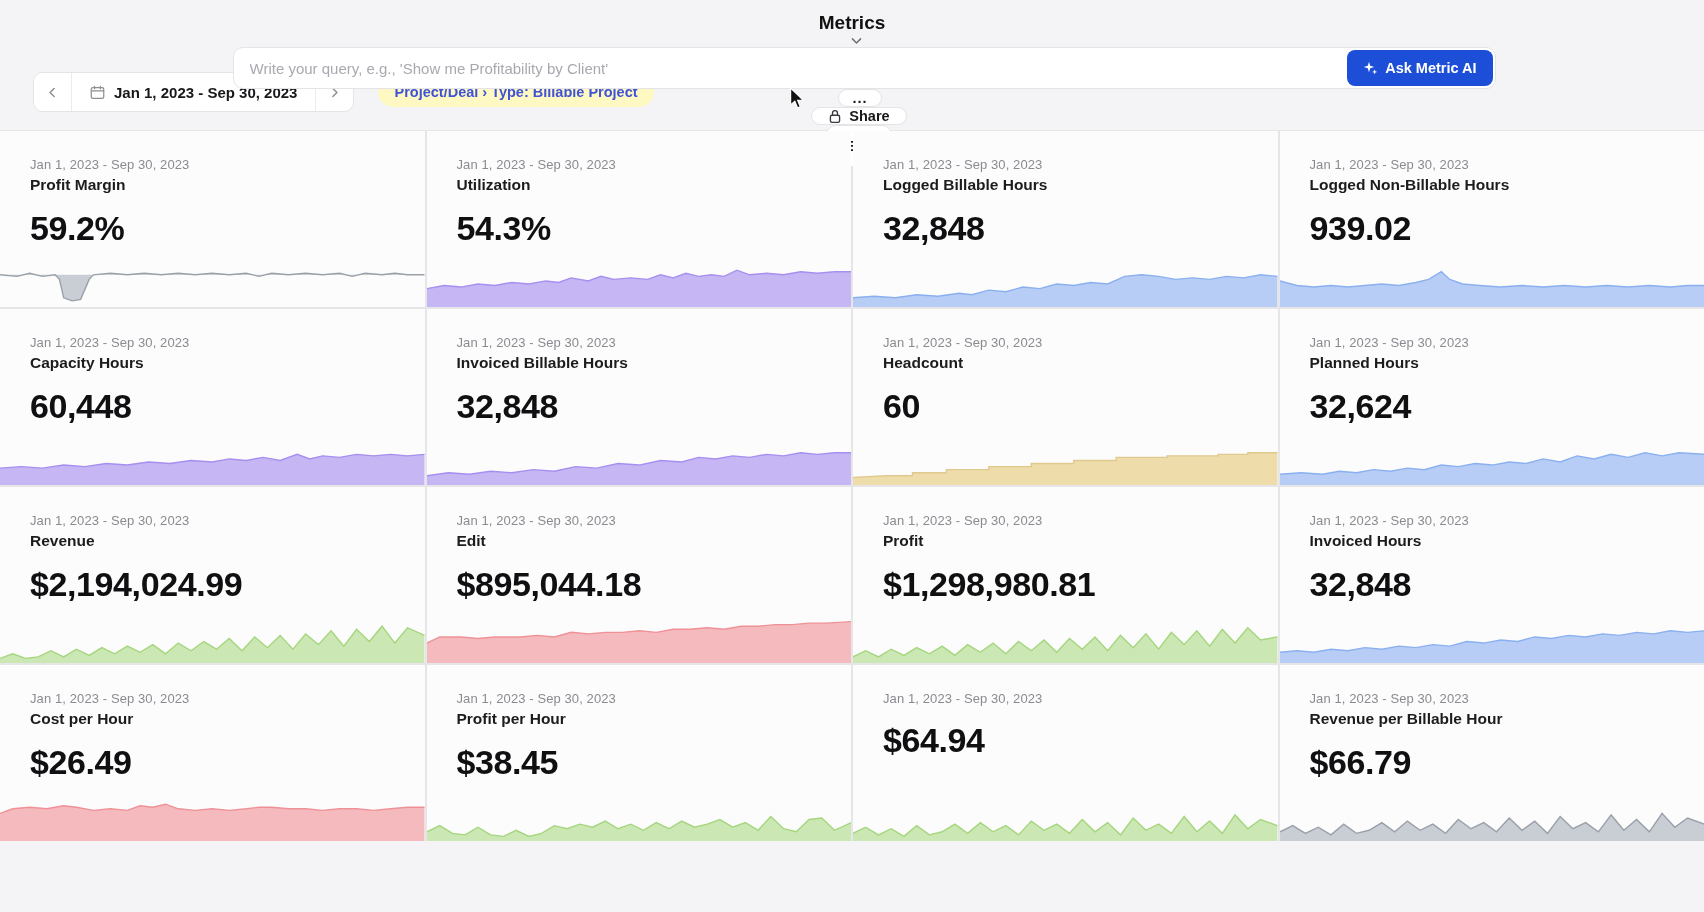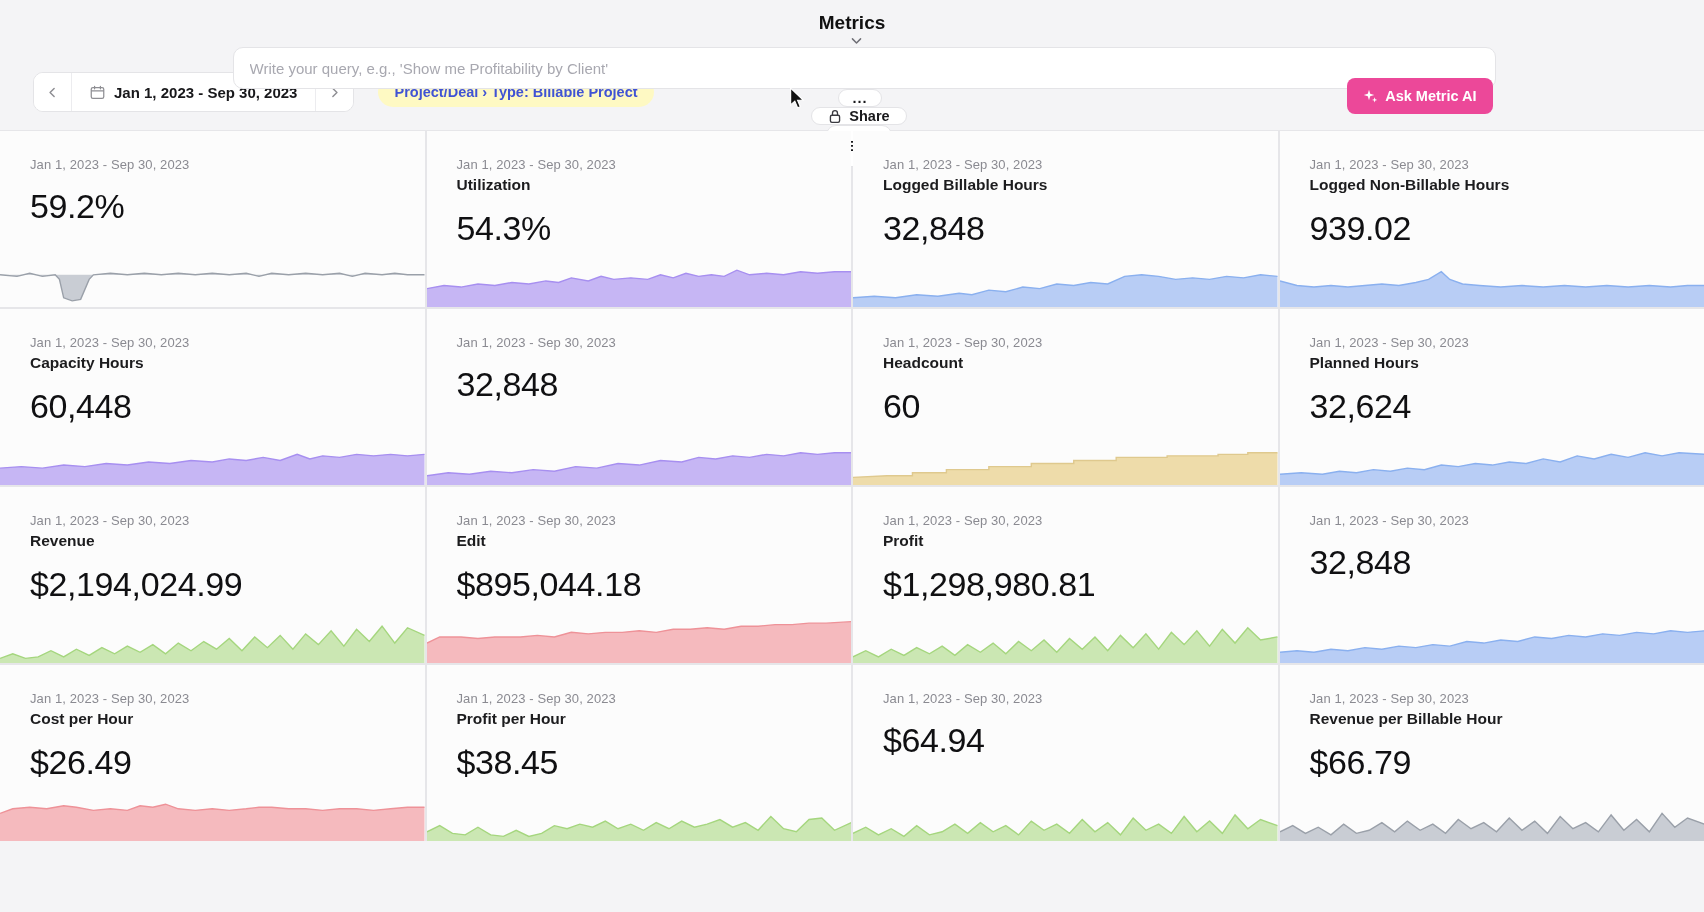--- a/index.html
+++ b/index.html
@@ -63,39 +63,39 @@
   }
   
   .grid {
     margin-top:18px; display:grid; grid-template-columns:repeat(4,1fr);
     grid-auto-rows:176px; gap:2px; background:#e6e6e9;
     border-top:1px solid #e6e6e9;
   }
   .card { background:#fcfcfc; position:relative; padding:26px 20px 0 30px; overflow:hidden; cursor:pointer; }
   .card-date { font-size:13px; font-weight:500; color:#8a8a91; letter-spacing:0.1px; }
   .card-title { font-size:15.5px; font-weight:700; color:#1c1c1e; margin-top:4px; }
-  .card-value { font-size:34px; font-weight:400; color:#101012; margin-top:15px; letter-spacing:-0.4px; }
+  .card-value { font-size:34px; font-weight:700; color:#101012; margin-top:15px; letter-spacing:-0.4px; }
   .spark { position:absolute; left:0; bottom:0; width:100%; height:46px; display:block; }
   
   .cursor { position:absolute; left:788px; top:87px; pointer-events:none; }
 </style>
 </head>
 <body>
 
 <div class="topbar">
   <div class="row1">
     <span class="metrics-title">Metrics</span>
     <span class="title-caret">
       <svg width="13" height="13" viewBox="0 0 16 16">
           <path d="M3 6 L8 11 L13 6" fill="none" stroke="currentColor" stroke-width="1.8" stroke-linecap="round" stroke-linejoin="round"></path>
         </svg>
     </span>
     <div class="query-wrap">
       <input class="query-input" type="text" placeholder="Write your query, e.g., 'Show me Profitability by Client'" style="">
-      <button class="ask-ai-btn" id="askBtn" style="background: #ec4899; margin-top: 28px;">
+      <button class="ask-ai-btn" id="askBtn" style="background: #1d4ed8;">
         <span style="display:flex;">
           <svg width="15" height="15" viewBox="0 0 20 20">
               <path d="M8 1 L9.6 6.4 L15 8 L9.6 9.6 L8 15 L6.4 9.6 L1 8 L6.4 6.4 Z" fill="#fff"></path>
               <path d="M15.5 11 L16.4 13.6 L19 14.5 L16.4 15.4 L15.5 18 L14.6 15.4 L12 14.5 L14.6 13.6 Z" fill="#fff"></path>
             </svg>
         </span>
         <span>Ask Metric AI</span>
       </button>
     </div>
     <button class="btn more-btn">
@@ -140,20 +140,21 @@
     </div>
     <button class="filter-chip" id="filterChip" style="background: #fef9c3; color: rgb(64, 83, 212);">
       <span>Project/Deal › Type: Billable Project</span>
     </button>
   </div>
 </div>
 
 <div class="grid">
   <div class="card">
     <div class="card-date">Jan 1, 2023 - Sep 30, 2023</div>
+    <div class="card-title">Profit Margin</div>
     <div class="card-value">59.2%</div>
     <svg class="spark" viewBox="0 0 100 30" preserveAspectRatio="none">
         <path d="M0,9 L4,10 L7,8 L10,10 L13,9 L14,12 L15,24 L17,26 L19,25 L21,12 L22,9 L26,8 L30,9 L34,8 L38,9 L42,8 L46,9 L50,8 L54,9 L58,8 L61,10 L64,8 L68,9 L72,8 L76,9 L80,8 L83,10 L86,8 L90,9 L93,8 L96,9 L100,9 Z" fill="#c9cdd4" stroke="none"></path>
         <path d="M0,9 L4,10 L7,8 L10,10 L13,9 L14,12 L15,24 L17,26 L19,25 L21,12 L22,9 L26,8 L30,9 L34,8 L38,9 L42,8 L46,9 L50,8 L54,9 L58,8 L61,10 L64,8 L68,9 L72,8 L76,9 L80,8 L83,10 L86,8 L90,9 L93,8 L96,9 L100,9" fill="none" stroke="#9aa0a9" stroke-width="1.4" vector-effect="non-scaling-stroke"></path>
       </svg>
   </div>
   <div class="card">
     <div class="card-date">Jan 1, 2023 - Sep 30, 2023</div>
     <div class="card-title">Utilization</div>
     <div class="card-value">54.3%</div>
@@ -184,20 +185,21 @@
     <div class="card-date">Jan 1, 2023 - Sep 30, 2023</div>
     <div class="card-title">Capacity Hours</div>
     <div class="card-value">60,448</div>
     <svg class="spark" viewBox="0 0 100 30" preserveAspectRatio="none">
         <path d="M0,19 L5,18 L10,19 L15,17 L20,18 L25,16 L30,17 L35,15 L40,16 L45,14 L50,15 L54,13 L58,14 L62,12 L66,14 L70,10 L73,13 L76,11 L80,12 L84,10 L88,11 L92,10 L96,11 L100,10 L100,30 L0,30 Z" fill="#c6b6f4" stroke="none"></path>
         <path d="M0,19 L5,18 L10,19 L15,17 L20,18 L25,16 L30,17 L35,15 L40,16 L45,14 L50,15 L54,13 L58,14 L62,12 L66,14 L70,10 L73,13 L76,11 L80,12 L84,10 L88,11 L92,10 L96,11 L100,10" fill="none" stroke="#a78ff0" stroke-width="1.4" vector-effect="non-scaling-stroke"></path>
       </svg>
   </div>
   <div class="card">
     <div class="card-date">Jan 1, 2023 - Sep 30, 2023</div>
+    <div class="card-title">Invoiced Billable Hours</div>
     <div class="card-value">32,848</div>
     <svg class="spark" viewBox="0 0 100 30" preserveAspectRatio="none">
         <path d="M0,24 L5,22 L10,23 L15,21 L20,22 L25,20 L30,21 L35,18 L40,19 L45,16 L50,17 L55,14 L60,15 L64,12 L68,13 L72,11 L76,12 L80,10 L84,11 L88,9 L92,10 L96,9 L100,9 L100,30 L0,30 Z" fill="#c6b6f4" stroke="none"></path>
         <path d="M0,24 L5,22 L10,23 L15,21 L20,22 L25,20 L30,21 L35,18 L40,19 L45,16 L50,17 L55,14 L60,15 L64,12 L68,13 L72,11 L76,12 L80,10 L84,11 L88,9 L92,10 L96,9 L100,9" fill="none" stroke="#a78ff0" stroke-width="1.4" vector-effect="non-scaling-stroke"></path>
       </svg>
   </div>
   <div class="card">
     <div class="card-date">Jan 1, 2023 - Sep 30, 2023</div>
     <div class="card-title">Headcount</div>
     <div class="card-value">60</div>
@@ -237,20 +239,21 @@
     <div class="card-date">Jan 1, 2023 - Sep 30, 2023</div>
     <div class="card-title">Profit</div>
     <div class="card-value">$1,298,980.81</div>
     <svg class="spark" viewBox="0 0 100 30" preserveAspectRatio="none">
         <path d="M0,26 L3,22 L6,26 L9,21 L12,25 L15,20 L18,24 L21,19 L24,25 L27,18 L30,23 L33,17 L36,24 L39,16 L42,22 L45,15 L48,23 L51,14 L54,21 L57,13 L60,22 L63,12 L66,20 L69,11 L72,21 L75,10 L78,18 L81,9 L84,19 L87,8 L90,17 L93,7 L96,15 L100,13 L100,30 L0,30 Z" fill="#cbe7b3" stroke="none"></path>
         <path d="M0,26 L3,22 L6,26 L9,21 L12,25 L15,20 L18,24 L21,19 L24,25 L27,18 L30,23 L33,17 L36,24 L39,16 L42,22 L45,15 L48,23 L51,14 L54,21 L57,13 L60,22 L63,12 L66,20 L69,11 L72,21 L75,10 L78,18 L81,9 L84,19 L87,8 L90,17 L93,7 L96,15 L100,13" fill="none" stroke="#a5d67e" stroke-width="1.4" vector-effect="non-scaling-stroke"></path>
       </svg>
   </div>
   <div class="card">
     <div class="card-date">Jan 1, 2023 - Sep 30, 2023</div>
+    <div class="card-title">Invoiced Hours</div>
     <div class="card-value">32,848</div>
     <svg class="spark" viewBox="0 0 100 30" preserveAspectRatio="none">
         <path d="M0,23 L4,22 L8,23 L12,21 L16,22 L20,20 L24,21 L28,19 L32,20 L36,18 L40,19 L44,16 L48,17 L52,15 L56,16 L60,13 L64,14 L68,12 L72,13 L76,11 L80,12 L84,10 L88,11 L92,9 L96,10 L100,9 L100,30 L0,30 Z" fill="#b8cdf5" stroke="none"></path>
         <path d="M0,23 L4,22 L8,23 L12,21 L16,22 L20,20 L24,21 L28,19 L32,20 L36,18 L40,19 L44,16 L48,17 L52,15 L56,16 L60,13 L64,14 L68,12 L72,13 L76,11 L80,12 L84,10 L88,11 L92,9 L96,10 L100,9" fill="none" stroke="#8ab0ef" stroke-width="1.4" vector-effect="non-scaling-stroke"></path>
       </svg>
   </div>
   <div class="card">
     <div class="card-date">Jan 1, 2023 - Sep 30, 2023</div>
     <div class="card-title">Cost per Hour</div>
     <div class="card-value">$26.49</div>

